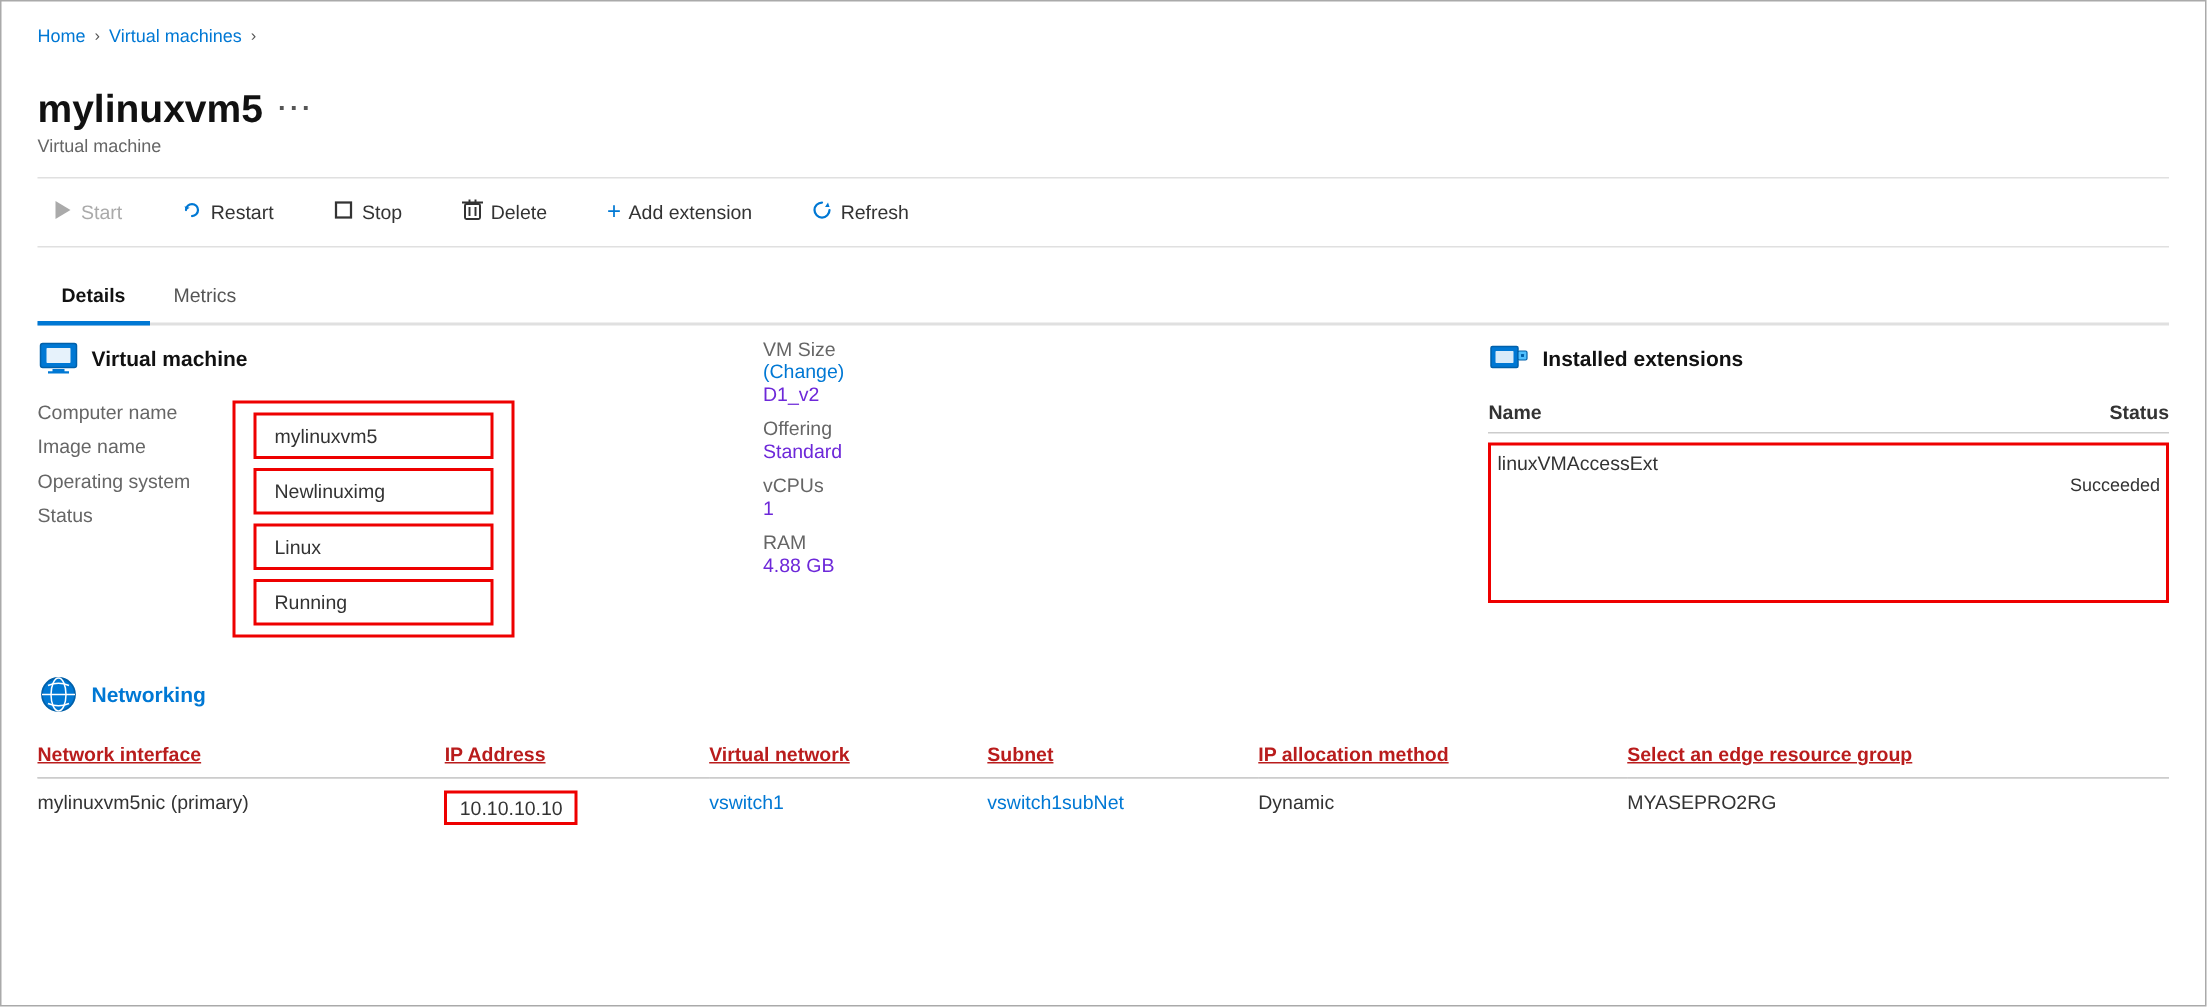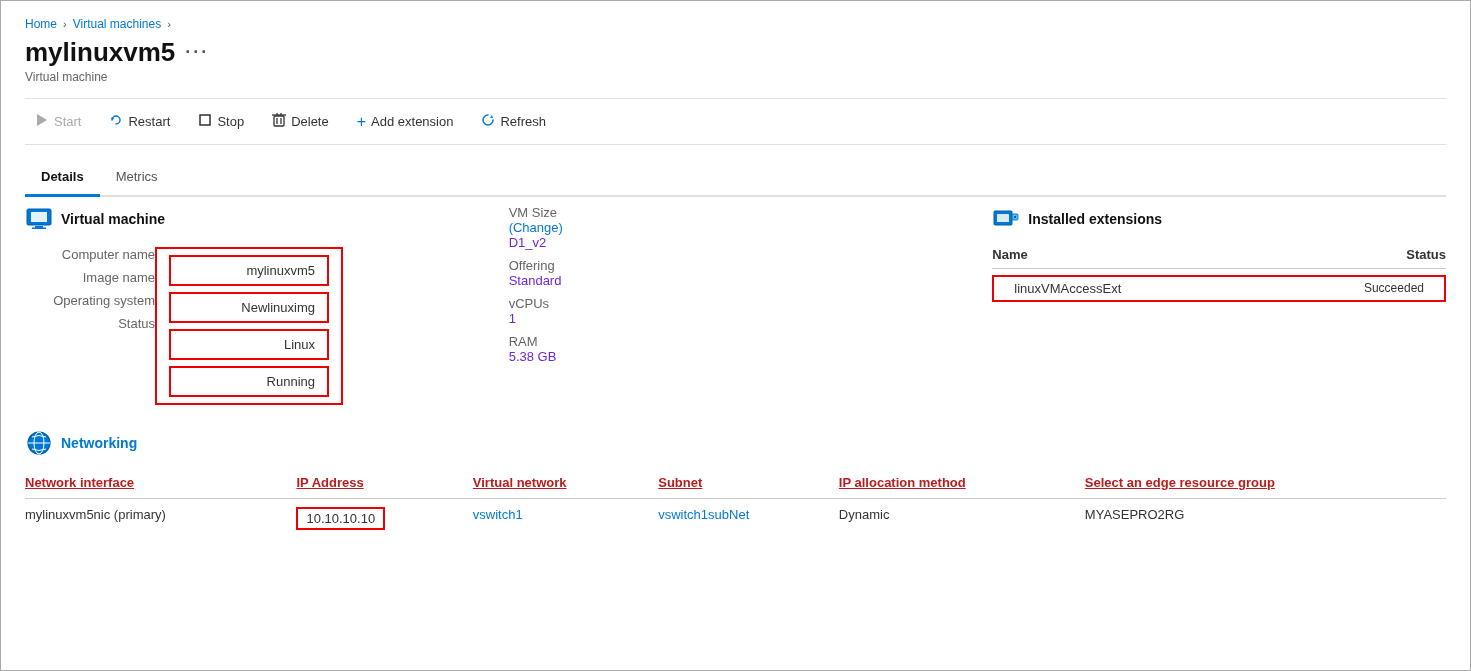--- a/index.html
+++ b/index.html
@@ -14,21 +14,21 @@
     }
     .page-container {
       padding: 16px 24px 24px 24px;
     }
     .breadcrumb {
       display: flex;
       align-items: center;
       gap: 6px;
       font-size: 12px;
       color: #0078d4;
-      margin-bottom: 6px;
+      margin-bottom: 26px;
     }
     .breadcrumb span.sep {
       color: #555;
       font-size: 11px;
     }
     .breadcrumb a {
       color: #0078d4;
       text-decoration: none;
     }
     .page-title {
@@ -47,21 +47,21 @@
     }
     .ellipsis {
       font-size: 18px;
       color: #555;
       letter-spacing: 2px;
       cursor: pointer;
     }
     .toolbar {
       display: flex;
       align-items: center;
-      gap: 8px;
+      gap: 20px;
       padding: 8px 0;
       border-top: 1px solid #e0e0e0;
       border-bottom: 1px solid #e0e0e0;
       margin-bottom: 16px;
     }
     .toolbar-btn {
       display: flex;
       align-items: center;
       gap: 5px;
       padding: 5px 10px;
@@ -278,21 +278,21 @@
           <svg width="28" height="24" viewBox="0 0 28 24" fill="none">
             <rect x="2" y="2" width="24" height="16" rx="1.5" fill="#0078d4" stroke="#0060aa" stroke-width="1"></rect>
             <rect x="6" y="5" width="16" height="10" rx="0.5" fill="#fff" opacity="0.9"></rect>
             <rect x="10" y="19" width="8" height="2" fill="#0078d4"></rect>
             <rect x="7" y="20.5" width="14" height="1.5" fill="#0078d4"></rect>
           </svg>
         </div>
         <span class="section-title">Virtual machine</span>
       </div>
 
-      <div style="display:flex; gap:0;text-align:right;">
+      <div style="display:flex; gap:0;">
         <div style="min-width:130px;">
           <div class="field-label" style="margin-bottom:8px;">Computer name</div>
           <div class="field-label" style="margin-bottom:8px;">Image name</div>
           <div class="field-label" style="margin-bottom:8px;">Operating system</div>
           <div class="field-label" style="margin-bottom:8px;">Status</div>
         </div>
         <div class="vm-values-box">
           <span class="vm-values-box field-value-item">mylinuxvm5</span>
           <span class="vm-values-box field-value-item">Newlinuximg</span>
           <span class="vm-values-box field-value-item">Linux</span>
@@ -311,21 +311,21 @@
         <div class="field-row">
           <span class="field-label">Offering</span>
           <span class="field-value">Standard</span>
         </div>
         <div class="field-row">
           <span class="field-label">vCPUs</span>
           <span class="field-value">1</span>
         </div>
         <div class="field-row">
           <span class="field-label">RAM</span>
-          <span class="field-value">5.38 GB</span>
+          <span class="field-value">4.88 GB</span>
         </div>
       </div>
     </div>
 
     <div>
       <div class="section-header">
         <div class="section-icon">
           <svg width="28" height="24" viewBox="0 0 28 24" fill="none">
             <rect x="2" y="4" width="18" height="14" rx="1" fill="#0078d4" stroke="#0060aa" stroke-width="1"></rect>
             <rect x="5" y="7" width="12" height="8" rx="0.5" fill="#fff" opacity="0.85"></rect>
@@ -334,21 +334,21 @@
           </svg>
         </div>
         <span class="section-title">Installed extensions</span>
       </div>
 
       <div style="display:flex; gap:16px; border-bottom:1px solid #ccc; padding-bottom:6px; margin-bottom:6px;justify-content:center;">
         <span style="flex:1; font-weight:700; font-size:13px;">Name</span>
         <span style="flex:0 0 100px; text-align:right; font-weight:700; font-size:13px;">Status</span>
       </div>
 
-      <div style="border:2px solid #e00; display:flex; padding:4px 20px; margin-top:4px;">
+      <div style="border:2px solid #e00; display:flex; padding:4px 4px; margin-top:4px;flex-direction:column;">
         <span style="flex:1; font-size:13px;">linuxVMAccessExt</span>
         <span style="flex:0 0 80px; text-align:right; font-size:12px;">Succeeded</span>
       </div>
     </div>
 
   </div>
 
   <div class="networking-section" style="margin-top:24px;">
     <div class="section-header">
       <div class="section-icon">

